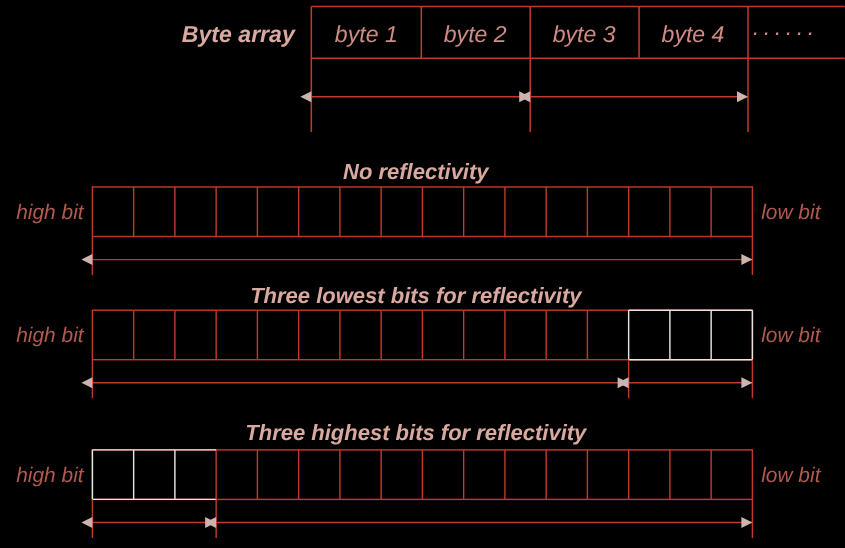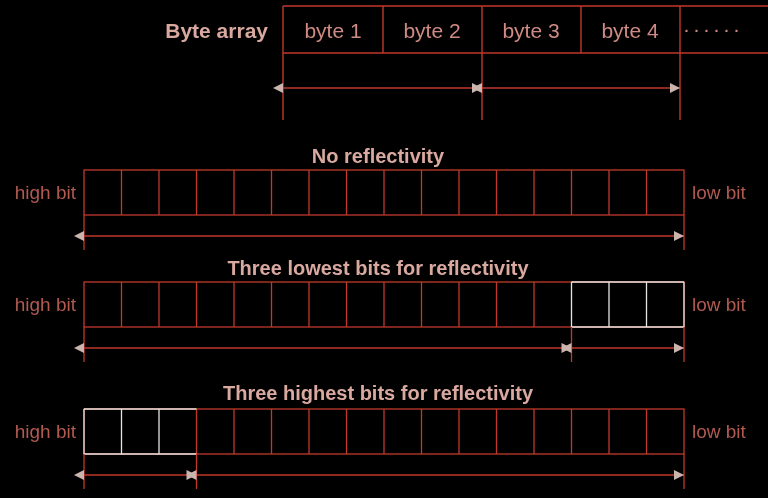--- a/index.html
+++ b/index.html
@@ -14,20 +14,21 @@
     position: relative;
     overflow: hidden;
     font-family: "Liberation Sans", sans-serif;
     -webkit-font-smoothing: antialiased;
   }
   .stage {
     position: absolute;
     left: 0; top: 0;
     width: 768px;
     height: 472px;
+    font-style: italic;
   }
   svg.diagram {
     position: absolute;
     left: 0; top: 0;
     width: 768px;
     height: 498px;
     display: block;
   }
   text {
     font-family: "Liberation Sans", sans-serif;

